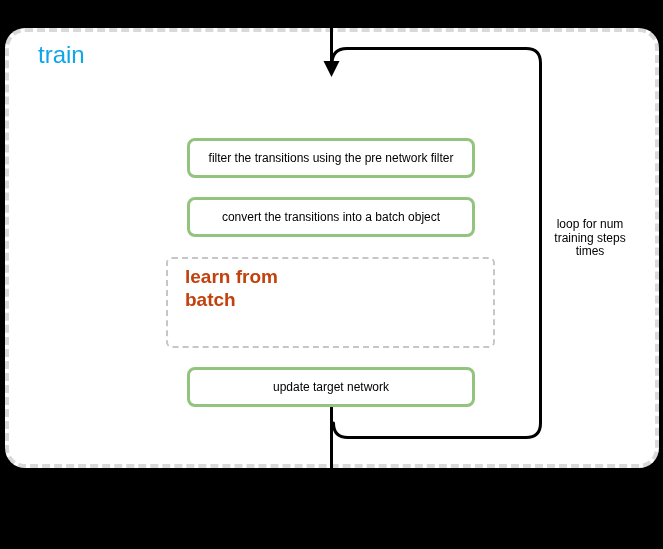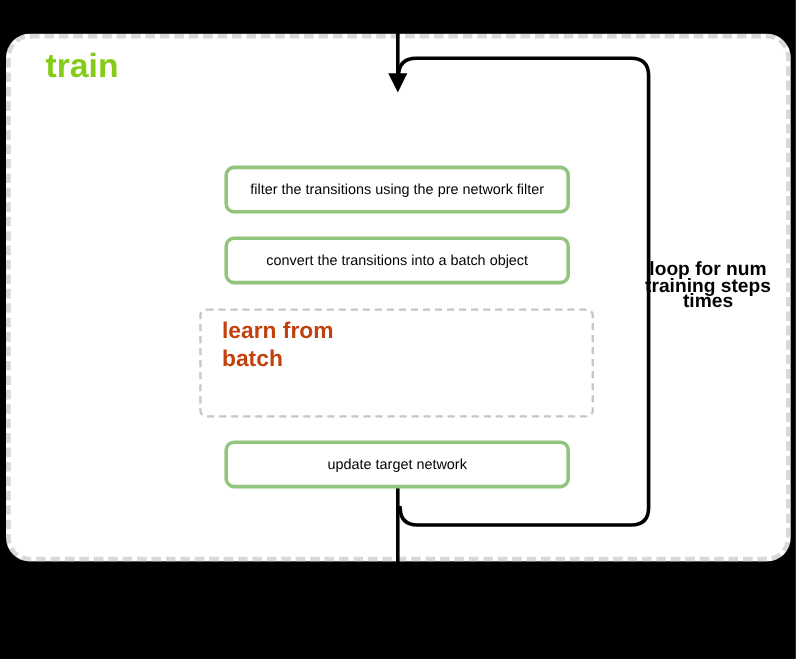--- a/index.html
+++ b/index.html
@@ -19,21 +19,21 @@
   .canvas{position:relative;width:663px;height:549px;background:var(--bg);}
   .train-group{
     position:absolute;left:5px;top:28px;width:654px;height:440px;
     box-sizing:border-box;
     background:var(--surface);
     border:4px dashed var(--container-border);
     border-radius:20px;
   }
   .group-title{
     position:absolute;left:38px;top:44px;
-    font-size:28px;font-weight:bold;color:#84cc16;line-height:22px;
+    font-size:24px;font-weight:normal;color:#0ea5e9;line-height:22px;
   }
   .connector-layer{position:absolute;left:0;top:0;width:663px;height:549px;pointer-events:none;}
   .step-box{
     position:absolute;left:187px;width:288px;height:40px;
     box-sizing:border-box;
     background:var(--surface);
     border:3px solid var(--step-border);
     border-radius:8px;
     display:flex;align-items:center;justify-content:center;
     font-size:12px;color:#000;text-align:center;
@@ -49,21 +49,21 @@
     border:2px dashed var(--learn-border);
     border-radius:6px;
   }
   .learn-label{
     position:absolute;left:17px;top:6px;
     font-size:19px;font-weight:bold;color:#c2410c;line-height:23px;
     white-space:pre-line;
   }
   .loop-annotation{
     position:absolute;left:531px;top:218px;width:118px;
-    font-size:16px;font-weight:bold;color:#000;line-height:13.5px;
+    font-size:12px;font-weight:normal;color:#000;line-height:13.5px;
     text-align:center;white-space:pre-line;
   }
 </style>
 </head>
 <body>
 
 <div class="canvas">
 
   <div class="train-group"></div>
 

